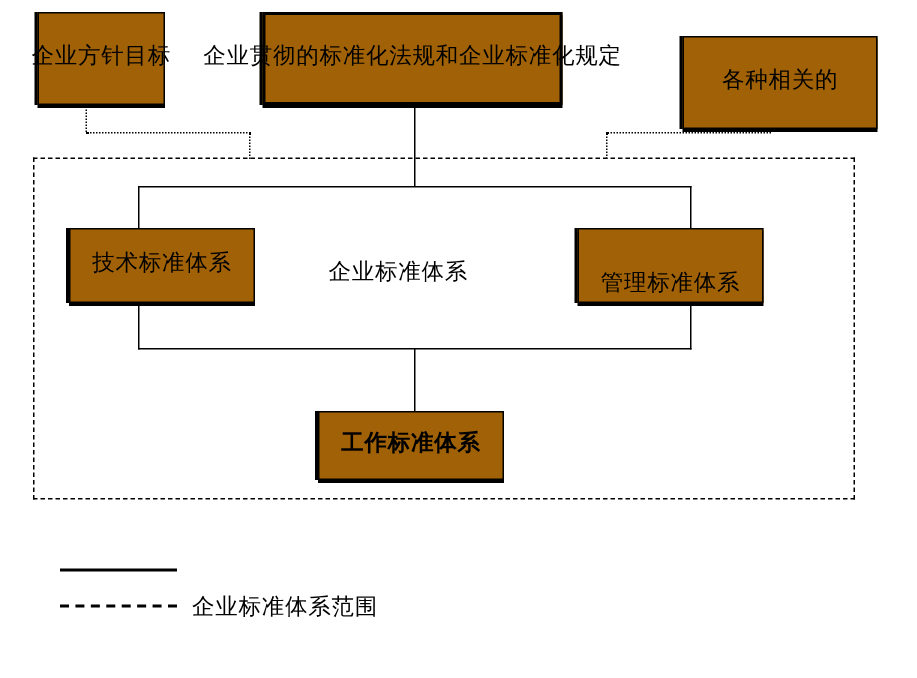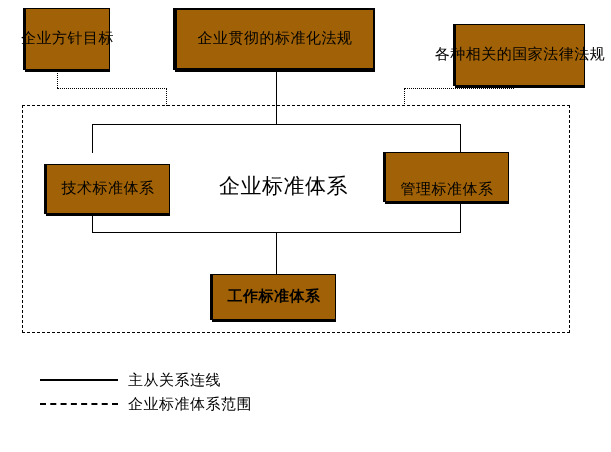--- a/index.html
+++ b/index.html
@@ -40,21 +40,21 @@
   .box.heavy {
     border: 2px solid #000000;
     box-shadow: -2px 0 0 0 #000000, 0 2px 0 0 #000000;
   }
   .box .line {
     display: block;
     white-space: nowrap;
   }
   .plain-label {
     position: absolute;
-    font-size: 21px;
+    font-size: 15px;
     letter-spacing: 0.5px;
     white-space: nowrap;
     z-index: 4;
   }
   .scope {
     position: absolute;
     box-sizing: border-box;
     border: 1px dashed #000000;
     background: transparent;
     z-index: 1;
@@ -115,25 +115,25 @@
 
 <div id="canvas">
 
   <div class="box emph" style="left:25px; top:8px; width:85px; height:62px;">
     <span class="line">企业方</span>
     <span class="line">针目标</span>
   </div>
 
   <div class="box heavy" style="left:175px; top:8px; width:200px; height:62px;">
     <span class="line">企业贯彻的标准化法规</span>
+    <span class="line">和企业标准化规定</span>
   </div>
 
   <div class="box emph" style="left:455px; top:24px; width:130px; height:62px;">
     <span class="line">各种相关的</span>
-    <span class="line">国家法律法规</span>
   </div>
 
   <div class="scope" style="left:22px; top:105px; width:548px; height:228px;"></div>
 
   <div class="vdot" style="left:57px; top:70px; height:18px;"></div>
   <div class="hdot" style="left:57px; top:88px; width:110px;"></div>
   <div class="vdot" style="left:166px; top:88px; height:18px;"></div>
 
   <div class="vdot" style="left:513px; top:70px; height:18px;"></div>
   <div class="hdot" style="left:404px; top:88px; width:110px;"></div>
@@ -146,38 +146,37 @@
   <div class="vline" style="left:92px; top:124px; height:29px;"></div>
   <div class="vline" style="left:460px; top:124px; height:29px;"></div>
 
   <div class="vline" style="left:92px; top:202px; height:31px;"></div>
   <div class="vline" style="left:460px; top:202px; height:31px;"></div>
 
   <div class="hline" style="left:92px; top:232px; width:369px;"></div>
 
   <div class="vline" style="left:276px; top:232px; height:45px;"></div>
 
-  <div class="box emph" style="left:46px; top:164px; width:124px; height:50px;">
+  <div class="box emph" style="left:46px; top:152px; width:124px; height:50px;">
     <span class="line">技术标准体系</span>
   </div>
 
   <div class="box emph" style="left:385px; top:152px; width:124px; height:50px;align-items:flex-end;">
     <span class="line">管理标准体系</span>
   </div>
 
   <div class="box emph" style="left:212px; top:274px; width:124px; height:46px;font-weight:bold;">
     <span class="line">工作标准体系</span>
   </div>
 
   <div class="plain-label" style="left:219px; top:172px;">企业标准体系</div>
 
   <div id="legend">
     <div class="legend-row">
       <span class="legend-sample solid"></span>
-      <span class="legend-text">主从关系连线</span>
     </div>
     <div class="legend-row">
       <span class="legend-sample dashed"></span>
       <span class="legend-text">企业标准体系范围</span>
     </div>
   </div>
 
 </div>
 
 </body></html>

